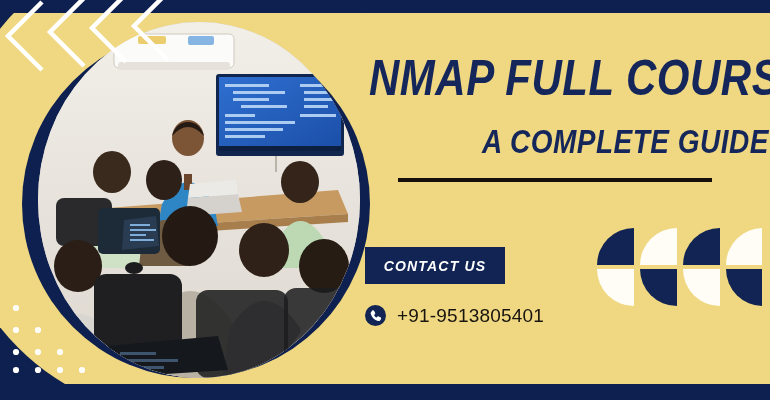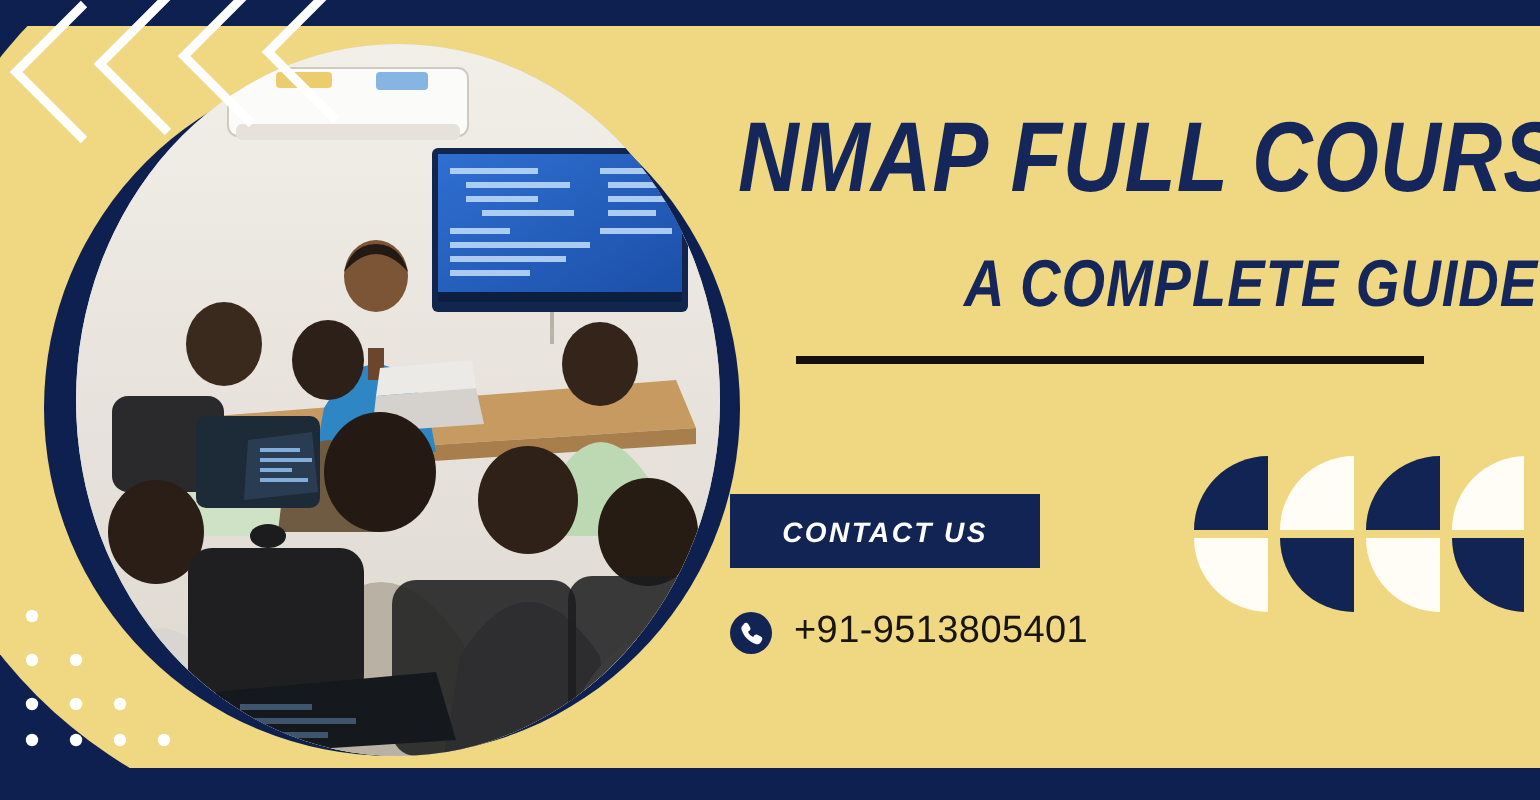--- a/index.html
+++ b/index.html
@@ -82,30 +82,30 @@
     letter-spacing:0.5px;color:#15265B;text-align:right;
     white-space:nowrap;
     transform:scaleY(1.18);transform-origin:right top;
   }
   .divider{
     position:absolute;left:43px;top:178px;width:314px;height:4px;
     background:#15100B;
   }
   .cta{
     position:absolute;left:10px;top:247px;
-    width:155px;height:37px;background:#112453;
+    width:140px;height:37px;background:#112453;
     display:flex;align-items:center;justify-content:center;
     border:none;cursor:pointer;padding:0;
   }
   .cta-label{
     color:#ffffff;font-size:14px;font-weight:bold;font-style:italic;
     letter-spacing:1.2px;font-family:"Liberation Sans", sans-serif;
   }
   .contact-row{
-    position:absolute;left:10px;display:flex;align-items:center;gap:11px;
+    position:absolute;left:10px;display:flex;align-items:flex-start;gap:11px;
   }
   .row-phone{top:305px;}
   .row-web{top:336px;}
   .cicon{width:21px;height:21px;flex:0 0 21px;display:block;}
   .ctext{
     font-size:19px;color:#18140F;letter-spacing:0.2px;
     font-family:"Liberation Sans", sans-serif;white-space:nowrap;
   }
 
   

